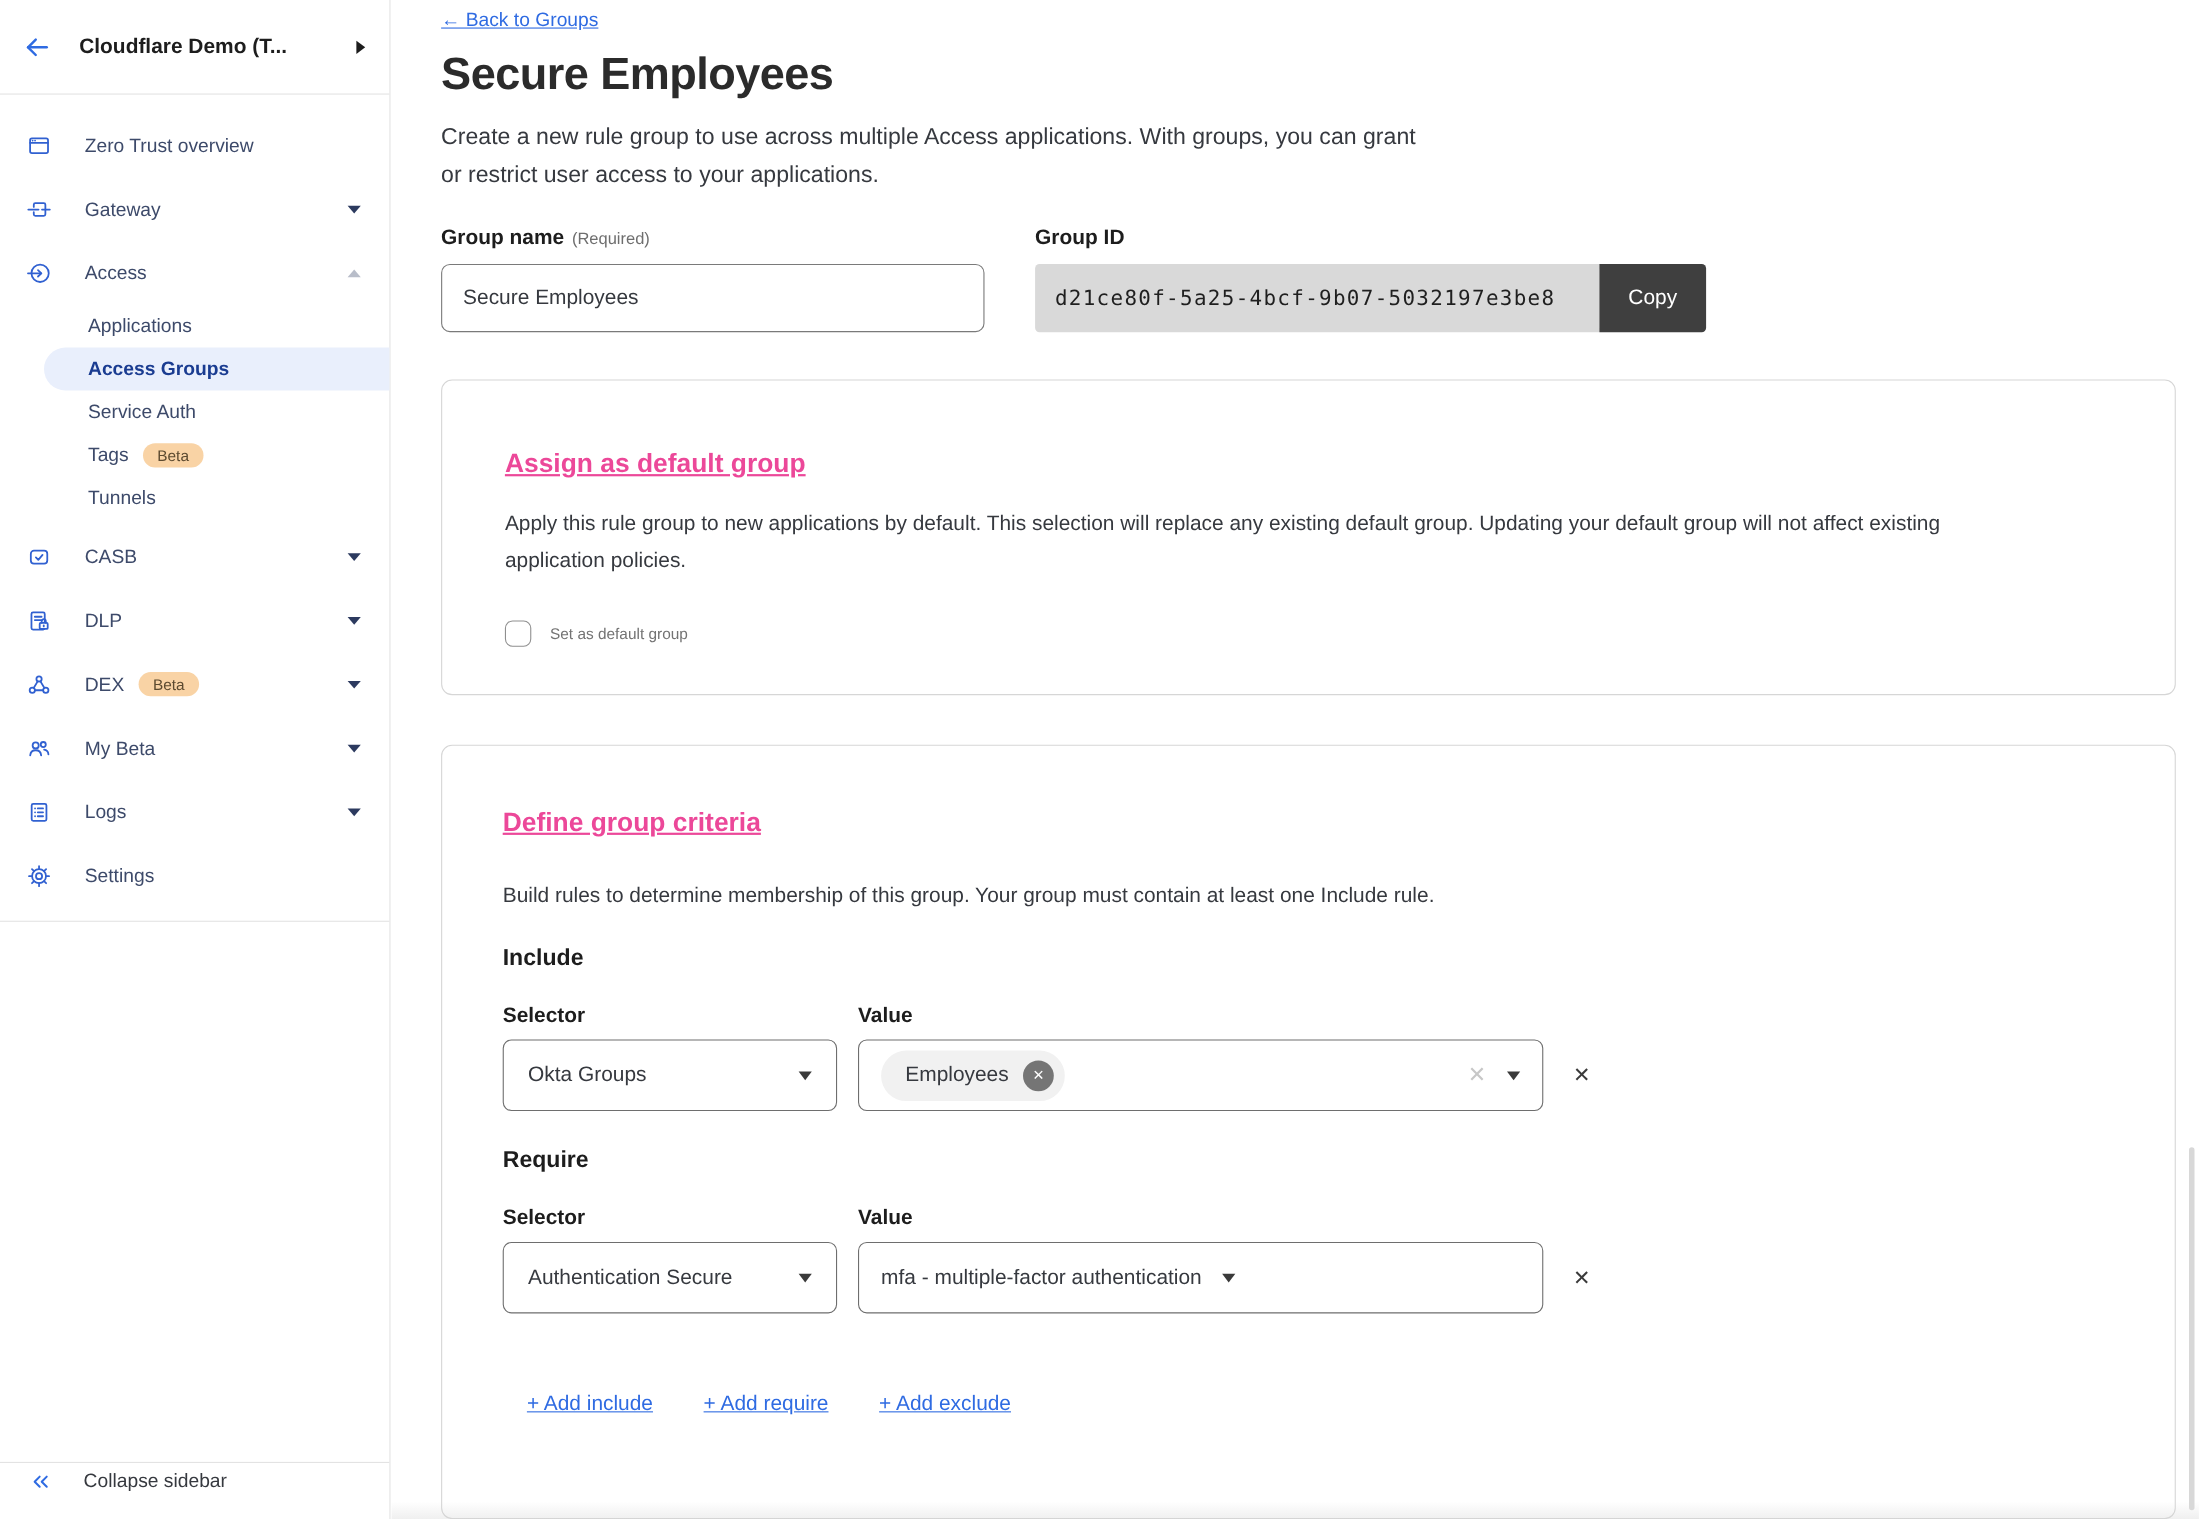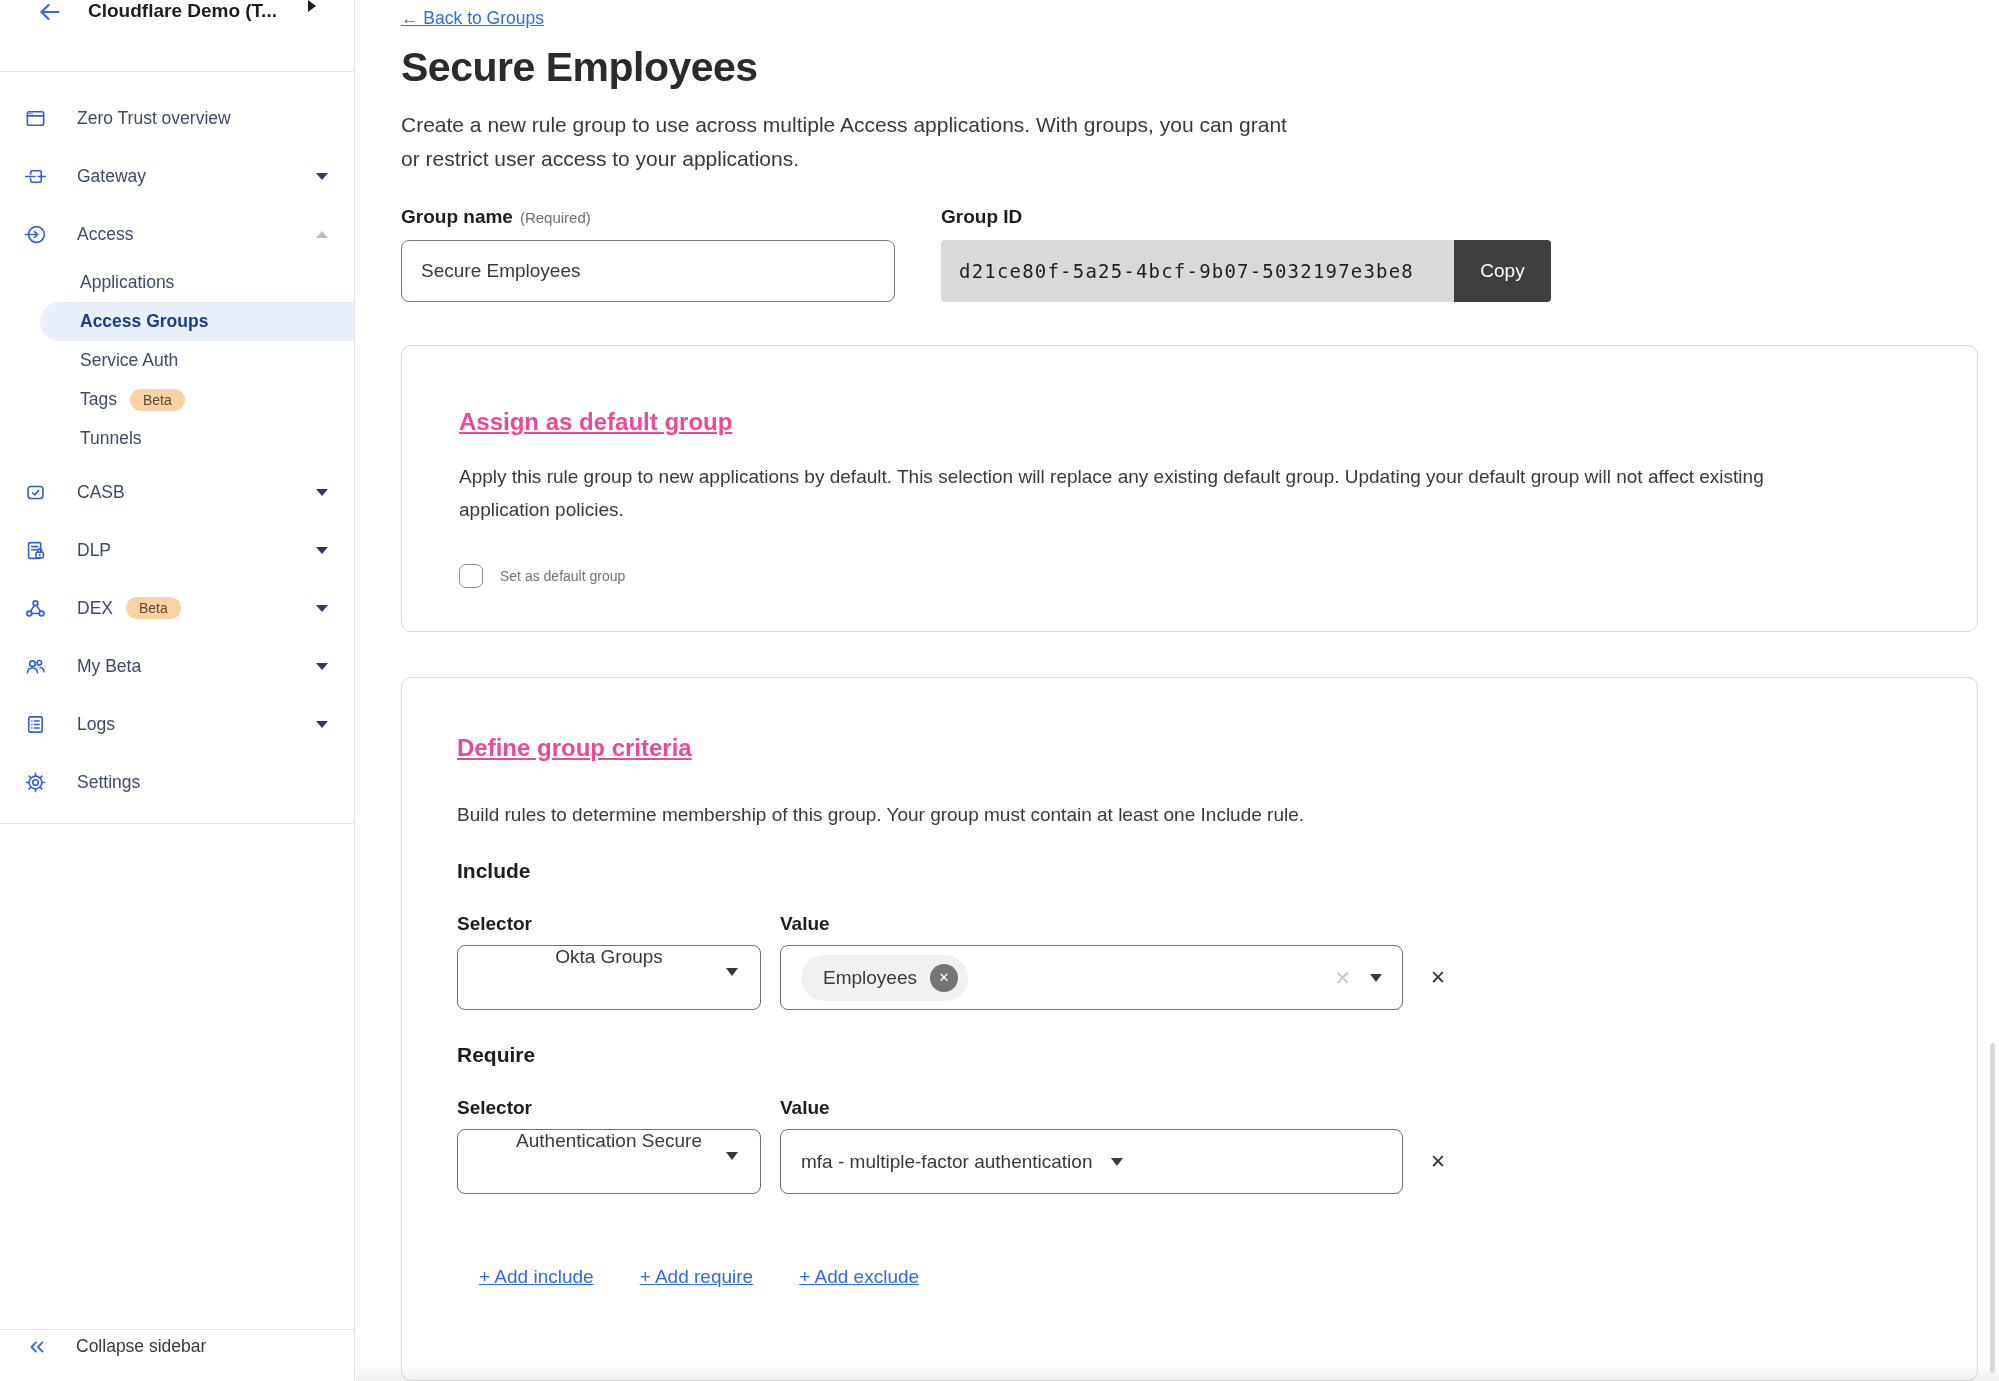--- a/index.html
+++ b/index.html
@@ -3,21 +3,21 @@
 <meta charset="utf-8">
 <style>
   * { margin:0; padding:0; box-sizing:border-box; }
   html,body { width:1999px; height:1381px; overflow:hidden; background:#ffffff;
               font-family:"Liberation Sans", sans-serif; color:#36393f; }
   .app { position:relative; width:1999px; height:1381px; }
 
   
   .sidebar { position:absolute; left:0; top:0; width:355px; height:1381px;
              background:#fff; border-right:1px solid #e3e3e3; }
-  .sb-header { height:72px; display:flex; align-items:flex-start; padding:0 38px;
+  .sb-header { height:86px; display:flex; align-items:center; padding:0 22px;
                border-bottom:1px solid #e3e3e3; }
   .sb-back { width:24px; height:24px; flex:0 0 auto; cursor:pointer; }
   .sb-title { margin-left:26px; font-size:19px; font-weight:700; color:#1d1d1d; white-space:nowrap; }
   .sb-header-caret { margin-left:auto; width:0; height:0;
                      border-top:6px solid transparent; border-bottom:6px solid transparent;
                      border-left:8px solid #1d1d1d; }
   .sb-nav { padding-top:17px; }
   .sb-item { height:58px; display:flex; align-items:center; padding:0 26px 0 24px;
              font-size:17.5px; color:#3d4a6a; cursor:pointer; }
   .nav-ic { width:23px; height:23px; color:#3161d1; flex:0 0 auto; }
@@ -79,21 +79,21 @@
 
   .card-criteria { margin-top:45px; height:704px; padding:56px 57px 0 55px; overflow:hidden; }
   .criteria-p { margin-top:42px; font-size:19px; color:#36393f; }
   .rule-h { margin-top:33px; font-size:21px; font-weight:700; color:#1d1d1d; }
   .rule-labels { display:flex; margin-top:30px; }
   .rl-sel { width:323px; font-size:19px; font-weight:700; color:#1d1d1d; }
   .rl-val { font-size:19px; font-weight:700; color:#1d1d1d; }
   .rule-row { display:flex; align-items:center; margin-top:10px; }
   .sel { height:65px; border:1px solid #6e6e6e; border-radius:8px; background:#fff;
          display:flex; align-items:center; cursor:pointer; }
-  .sel-selector { width:304px; padding:0 22px;flex-direction:column; }
+  .sel-selector { width:304px; padding:0 22px; }
   .sel-value { width:623px; margin-left:19px; padding:0 20px; }
   .sel .txt { font-size:19px; color:#36393f; }
   .sel-caret { margin-left:auto; width:0; height:0;
                border-left:6.5px solid transparent; border-right:6.5px solid transparent;
                border-top:8px solid #3a3a3a; }
   .chip { background:#f1f1f1; border-radius:999px; display:flex; align-items:center;
           padding:9px 10px 9px 22px; }
   .chip .txt { font-size:19px; color:#36393f; }
   .chip-x { width:28px; height:28px; margin-left:13px; border-radius:50%;
             background:#757575; color:#fff; font-size:13px; display:flex;

